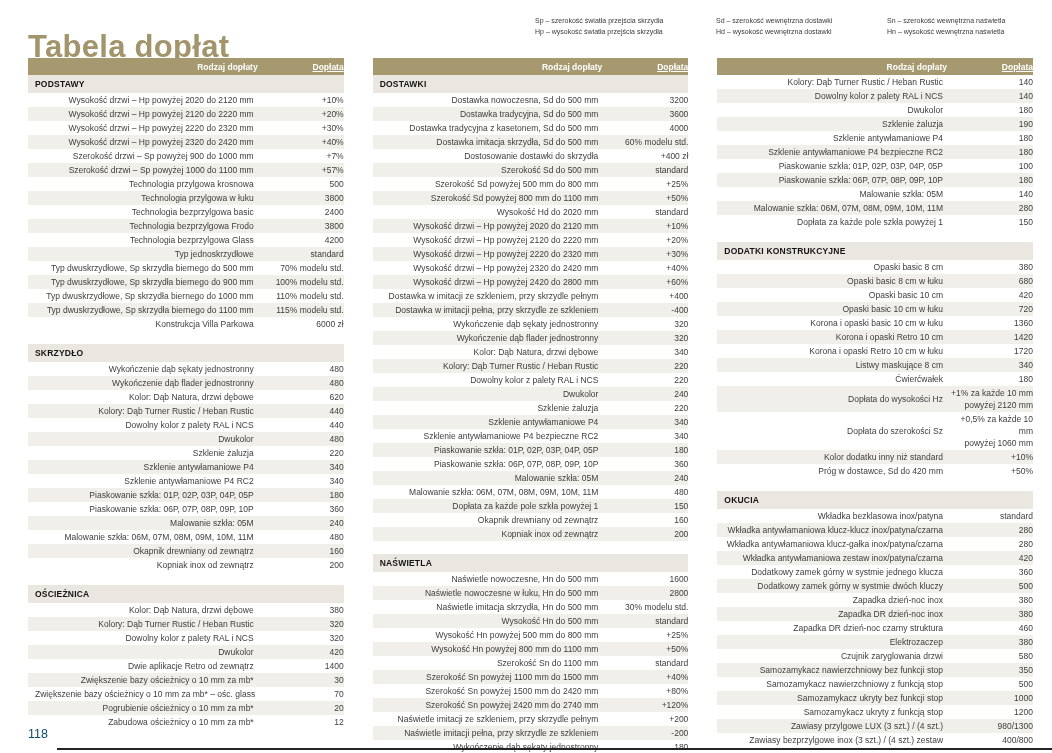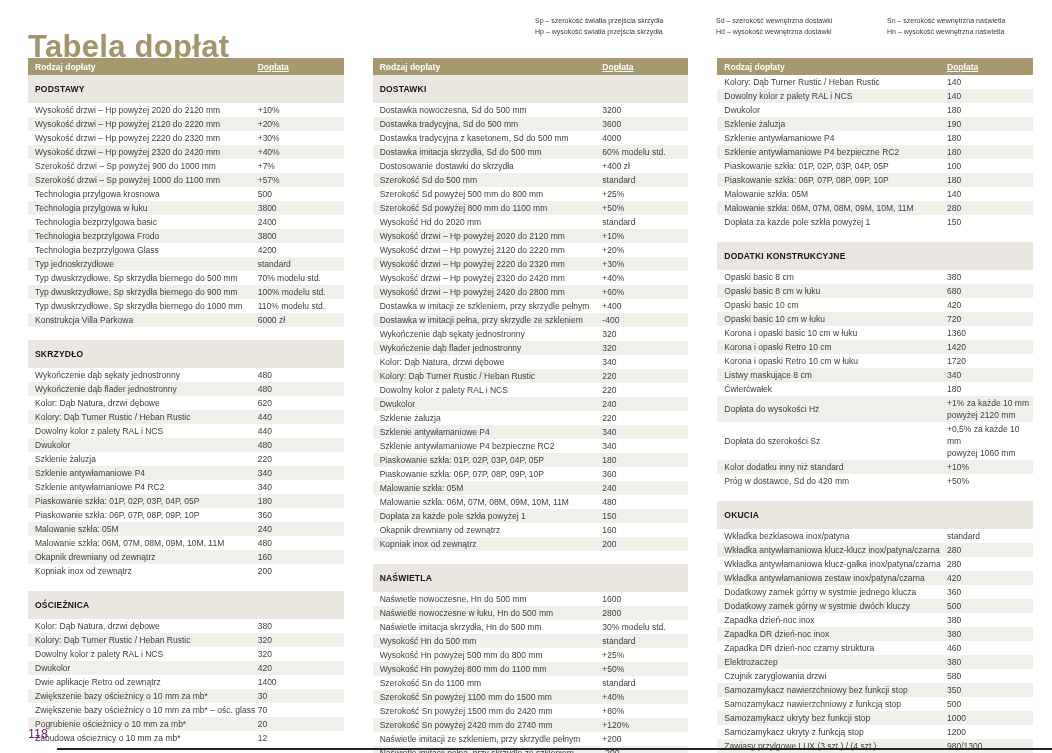--- a/index.html
+++ b/index.html
@@ -23,43 +23,43 @@
     white-space:nowrap;
   }
   #legend-g0{left:535px}
   #legend-g1{left:716px}
   #legend-g2{left:887px}
 
   .columns{
     position:absolute;left:28px;top:58px;width:1005px;
     display:flex;gap:29px;align-items:flex-start;
   }
-  .col{flex:1;min-width:0;}
+  .col{flex:1;min-width:0;text-align:right;}
   .thead{
     display:flex;align-items:center;height:17px;background:var(--accent);
     color:#fff;font-size:8.5px;font-weight:bold;padding-left:7px;
   }
   .thead .h-type{flex:1;}
   .thead .h-price{width:86px;text-decoration:underline;}
   .section-title{
-    display:flex;align-items:center;height:28px;background:var(--section-bg);
+    display:flex;align-items:center;height:18px;background:var(--section-bg);
     font-weight:bold;font-size:8.5px;color:#141414;padding-left:7px;margin-top:13px;
     letter-spacing:.2px;
   }
   .section.first .section-title{margin-top:0;}
   .section.no-title{margin-top:0;}
   .row{
     display:flex;min-height:13px;align-items:center;
     font-size:8.5px;line-height:12px;color:#3d3d3d;padding-left:7px;
   }
   .rows .row:nth-child(even){background:var(--stripe);}
   .lbl{flex:1;white-space:nowrap;overflow:hidden;padding-right:4px;}
   .val{width:86px;white-space:pre-line;padding:1px 0;}
   .page-number{
-    position:absolute;left:28px;top:727px;font-size:12.5px;color:#701a75;
+    position:absolute;left:28px;top:727px;font-size:12.5px;color:#0c4a6e;
   }
   .bottom-rule{
     position:absolute;left:57px;right:0;top:748px;height:2px;background:#242424;
   }
 </style>
 </head>
 <body>
 
 <h1 class="page-title">Tabela dopłat</h1>
 
@@ -139,20 +139,24 @@
           </div>
           <div class="row">
             <span class="lbl">Typ dwuskrzydłowe, Sp skrzydła biernego do 900 mm</span>
             <span class="val">100% modelu std.</span>
           </div>
           <div class="row">
             <span class="lbl">Typ dwuskrzydłowe, Sp skrzydła biernego do 1000 mm</span>
             <span class="val">110% modelu std.</span>
           </div>
           <div class="row">
+            <span class="lbl">Typ dwuskrzydłowe, Sp skrzydła biernego do 1100 mm</span>
+            <span class="val">115% modelu std.</span>
+          </div>
+          <div class="row">
             <span class="lbl">Konstrukcja Villa Parkowa</span>
             <span class="val">6000 zł</span>
           </div>
         </div>
       </div>
       <div class="section">
         <div class="section-title">SKRZYDŁO</div>
         <div class="rows">
           <div class="row">
             <span class="lbl">Wykończenie dąb sękaty jednostronny</span>

